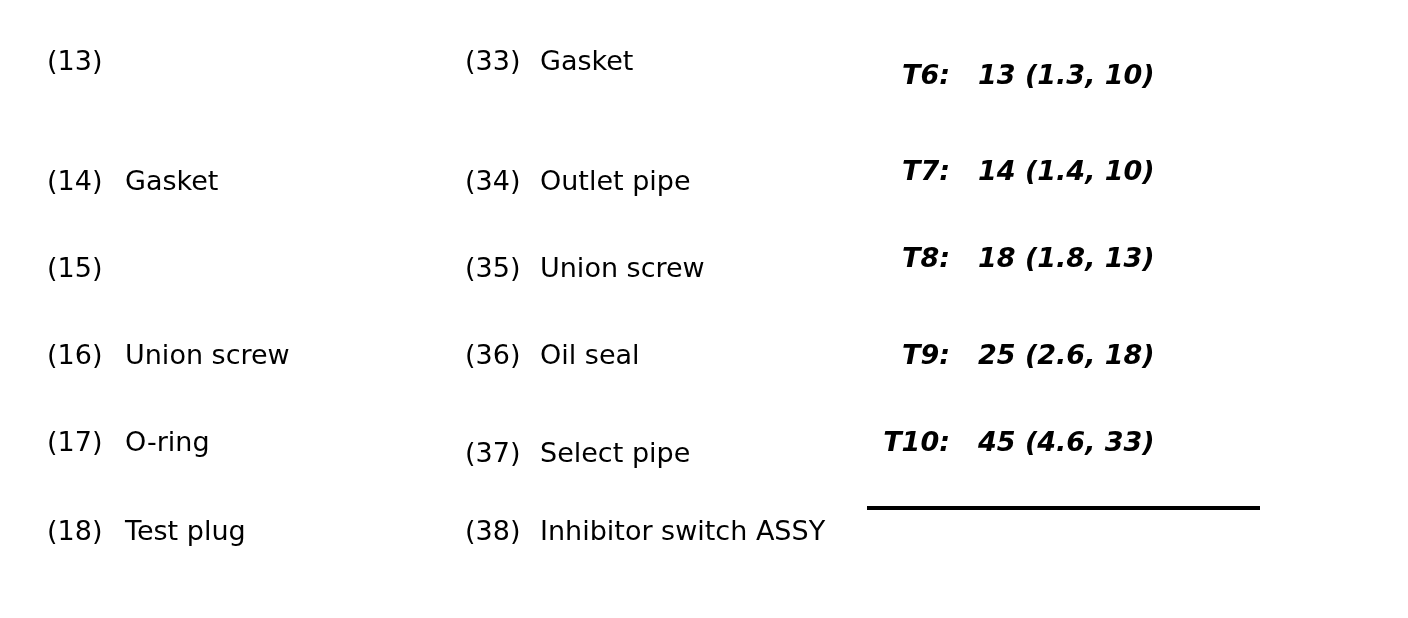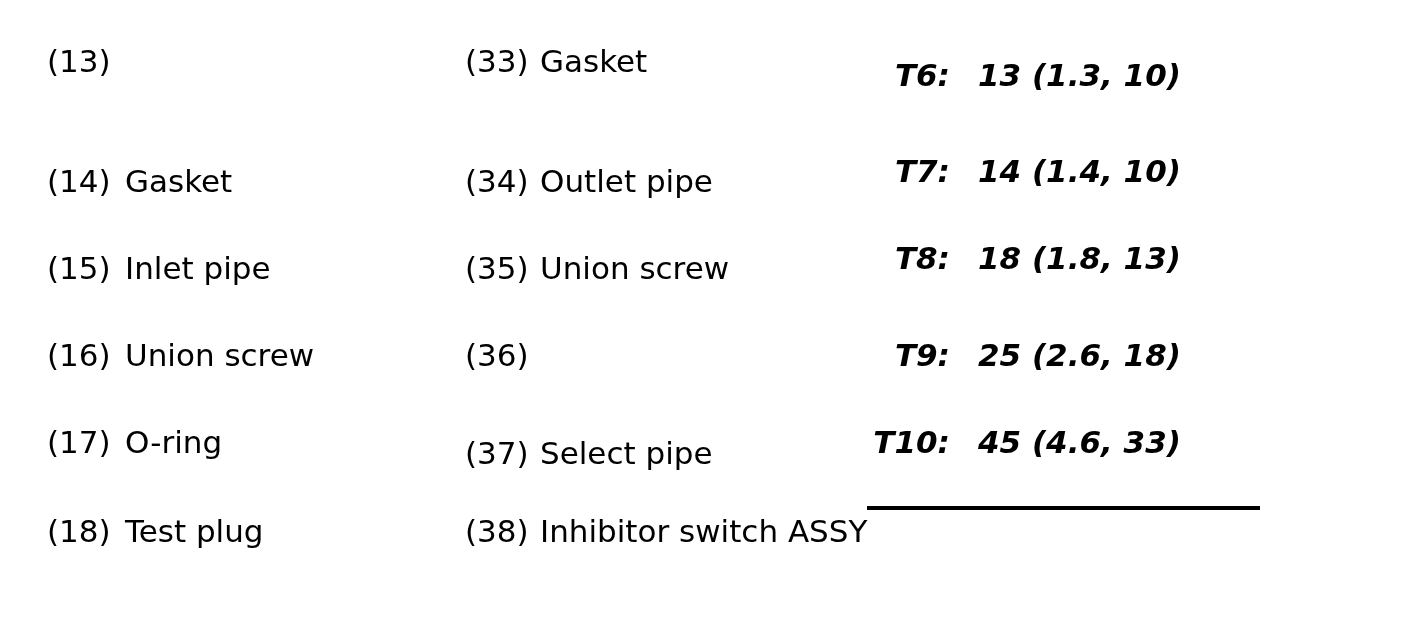--- a/index.html
+++ b/index.html
@@ -4,21 +4,21 @@
 <style>
   * { margin: 0; padding: 0; box-sizing: border-box; }
   html, body { background: #ffffff; }
   .page {
     position: relative;
     width: 1260px;
     height: 618px;
     background: #ffffff;
     color: #000000;
     font-family: "DejaVu Sans", "Liberation Sans", sans-serif;
-    font-size: 31px;
+    font-size: 27px;
     overflow: hidden;
   }
   .part-row {
     position: absolute;
     display: flex;
     align-items: flex-start;
     line-height: 36px;
   }
   .col-left .part-row  { left: 47px;  }
   .col-mid  .part-row  { left: 465px; }
@@ -69,21 +69,20 @@
   <section class="col-left">
     <div class="part-row" style="top:43px">
       <span class="pnum">(13)</span>
     </div>
     <div class="part-row" style="top:163px">
       <span class="pnum">(14)</span>
       <span class="pname">Gasket</span>
     </div>
     <div class="part-row" style="top:250px">
       <span class="pnum">(15)</span>
-      <span class="pname">Inlet pipe</span>
     </div>
     <div class="part-row" style="top:337px">
       <span class="pnum">(16)</span>
       <span class="pname">Union screw</span>
     </div>
     <div class="part-row" style="top:424px">
       <span class="pnum">(17)</span>
       <span class="pname">O-ring</span>
     </div>
     <div class="part-row" style="top:513px">
@@ -100,20 +99,21 @@
     <div class="part-row" style="top:163px">
       <span class="pnum">(34)</span>
       <span class="pname">Outlet pipe</span>
     </div>
     <div class="part-row" style="top:250px">
       <span class="pnum">(35)</span>
       <span class="pname">Union screw</span>
     </div>
     <div class="part-row" style="top:337px">
       <span class="pnum">(36)</span>
+      <span class="pname">Oil seal</span>
     </div>
     <div class="part-row" style="top:435px">
       <span class="pnum">(37)</span>
       <span class="pname">Select pipe</span>
     </div>
     <div class="part-row" style="top:513px">
       <span class="pnum">(38)</span>
       <span class="pname">Inhibitor switch ASSY</span>
     </div>
   </section>

